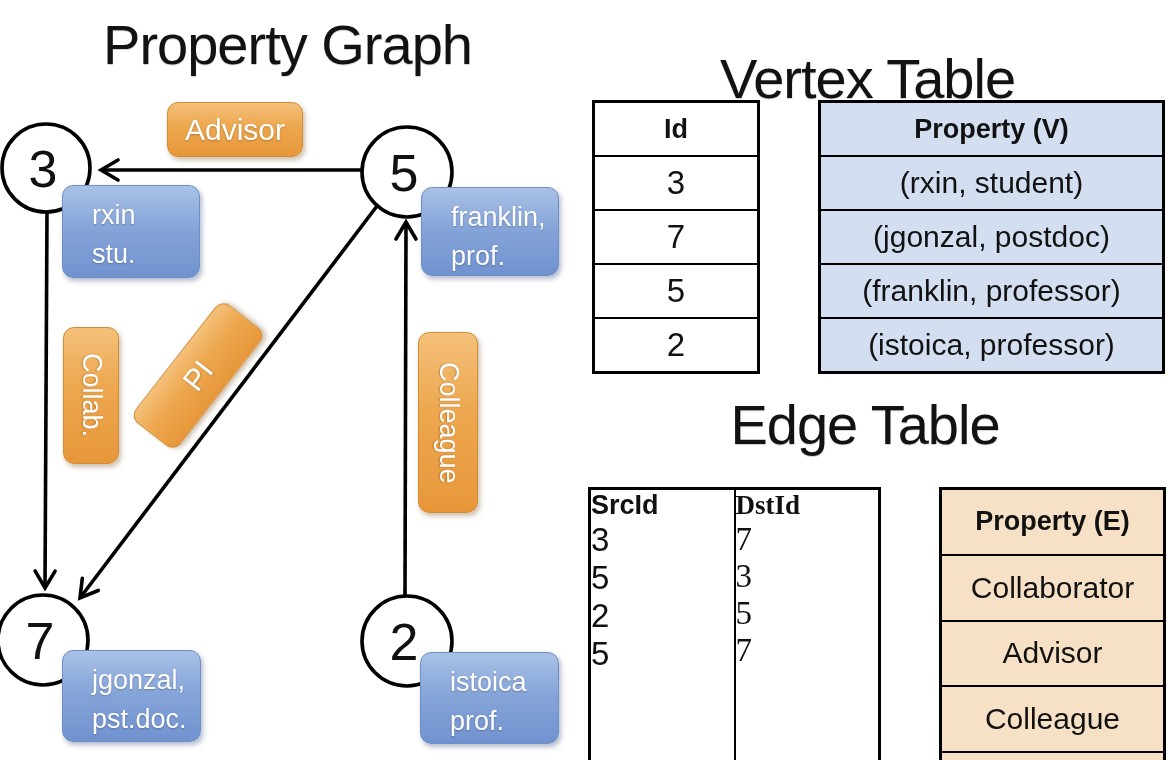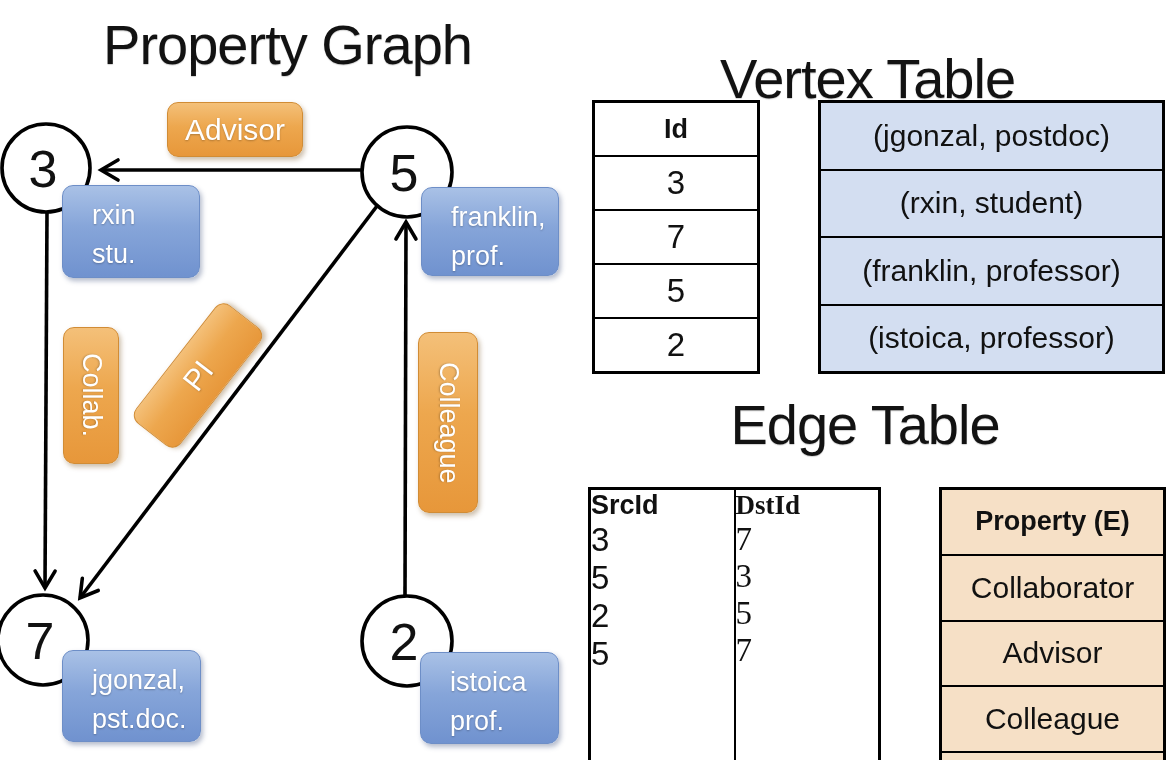--- a/index.html
+++ b/index.html
@@ -113,22 +113,23 @@
   <div class="tblwrap" id="vertex-table">
     <div class="tcol" id="vt-id">
       <div class="cell hdr">Id</div>
       <div class="cell num">3</div>
       <div class="cell num">7</div>
       <div class="cell num">5</div>
       <div class="cell num">2</div>
     </div>
     <div class="gap"></div>
     <div class="tcol bluefill" id="vt-prop">
+      <div class="cell hdr">Property (V)</div>
+      <div class="cell txt">(rxin, student)</div>
       <div class="cell txt">(jgonzal, postdoc)</div>
-      <div class="cell txt">(rxin, student)</div>
       <div class="cell txt">(franklin, professor)</div>
       <div class="cell txt">(istoica, professor)</div>
     </div>
   </div>
 
   <div class="tblwrap" id="edge-table">
     <div class="idpair">
       <div class="icol">
         <div class="cell hdr">SrcId</div>
         <div class="cell num">3</div>

